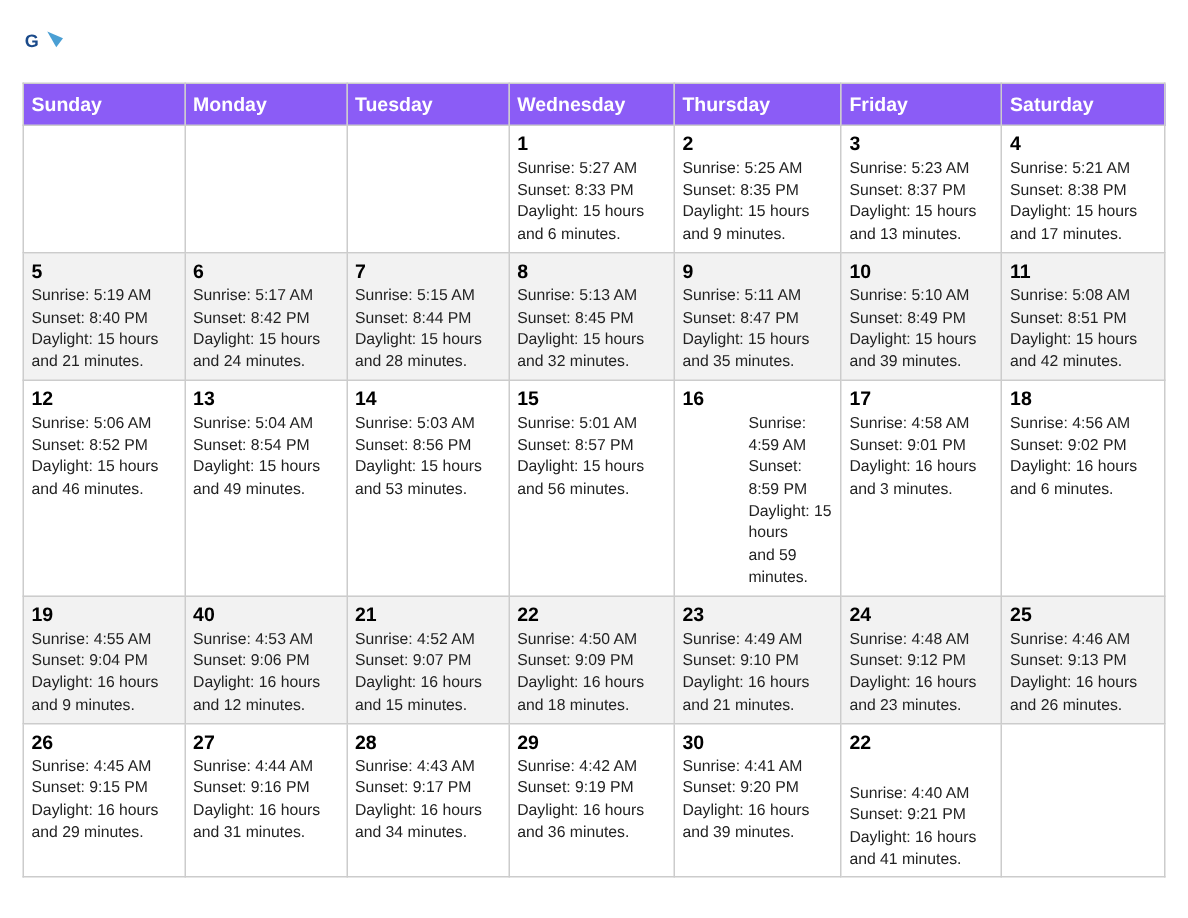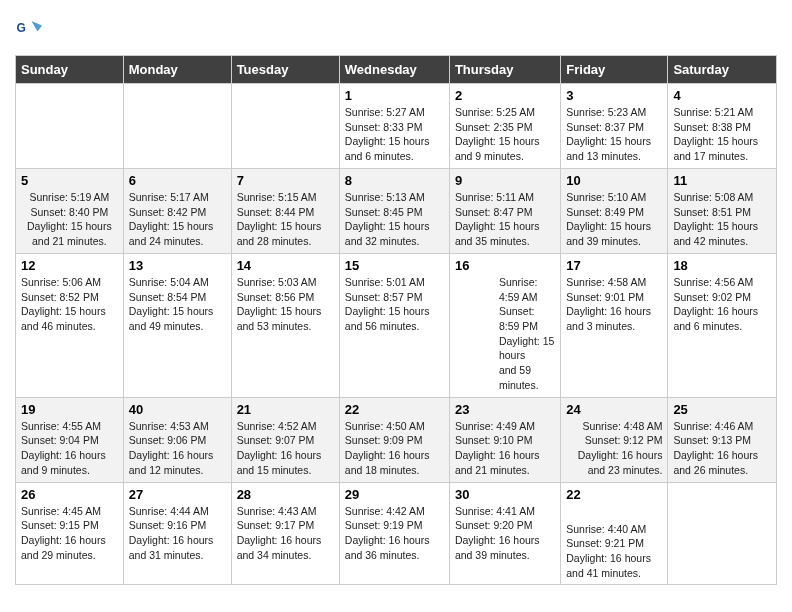--- a/index.html
+++ b/index.html
@@ -45,21 +45,21 @@
     .location {
       font-size: 16px;
       color: #444;
     }
     table {
       width: 100%;
       border-collapse: collapse;
       font-size: 11px;
     }
     thead tr th {
-      background-color: #404040;
+      background-color: #8b5cf6;
       color: #fff;
       text-align: left;
       padding: 6px 5px;
       font-size: 13px;
       font-weight: bold;
       border: 1px solid #ccc;
     }
     tbody tr td {
       border: 1px solid #ccc;
       vertical-align: top;
@@ -127,21 +127,21 @@
         <td>
           <span class="day-number">1</span>
           <div class="day-info" style="white-space: pre-line;">Sunrise: 5:27 AM
 Sunset: 8:33 PM
 Daylight: 15 hours
 and 6 minutes.</div>
         </td>
         <td>
           <span class="day-number">2</span>
           <div class="day-info" style="white-space: pre-line;">Sunrise: 5:25 AM
-Sunset: 2:35 PM
+Sunset: 8:35 PM
 Daylight: 15 hours
 and 9 minutes.</div>
         </td>
         <td>
           <span class="day-number">3</span>
           <div class="day-info" style="white-space: pre-line;">Sunrise: 5:23 AM
 Sunset: 8:37 PM
 Daylight: 15 hours
 and 13 minutes.</div>
         </td>
@@ -149,21 +149,21 @@
           <span class="day-number">4</span>
           <div class="day-info" style="white-space: pre-line;">Sunrise: 5:21 AM
 Sunset: 8:38 PM
 Daylight: 15 hours
 and 17 minutes.</div>
         </td>
       </tr>
       <tr>
         <td>
           <span class="day-number">5</span>
-          <div class="day-info" style="white-space: pre-line; text-align: center;">Sunrise: 5:19 AM
+          <div class="day-info" style="white-space: pre-line;">Sunrise: 5:19 AM
 Sunset: 8:40 PM
 Daylight: 15 hours
 and 21 minutes.</div>
         </td>
         <td>
           <span class="day-number">6</span>
           <div class="day-info" style="white-space: pre-line;">Sunrise: 5:17 AM
 Sunset: 8:42 PM
 Daylight: 15 hours
 and 24 minutes.</div>
@@ -286,21 +286,21 @@
         </td>
         <td>
           <span class="day-number">23</span>
           <div class="day-info" style="white-space: pre-line;">Sunrise: 4:49 AM
 Sunset: 9:10 PM
 Daylight: 16 hours
 and 21 minutes.</div>
         </td>
         <td>
           <span class="day-number">24</span>
-          <div class="day-info" style="white-space: pre-line; text-align: right;">Sunrise: 4:48 AM
+          <div class="day-info" style="white-space: pre-line;">Sunrise: 4:48 AM
 Sunset: 9:12 PM
 Daylight: 16 hours
 and 23 minutes.</div>
         </td>
         <td>
           <span class="day-number">25</span>
           <div class="day-info" style="white-space: pre-line;">Sunrise: 4:46 AM
 Sunset: 9:13 PM
 Daylight: 16 hours
 and 26 minutes.</div>

